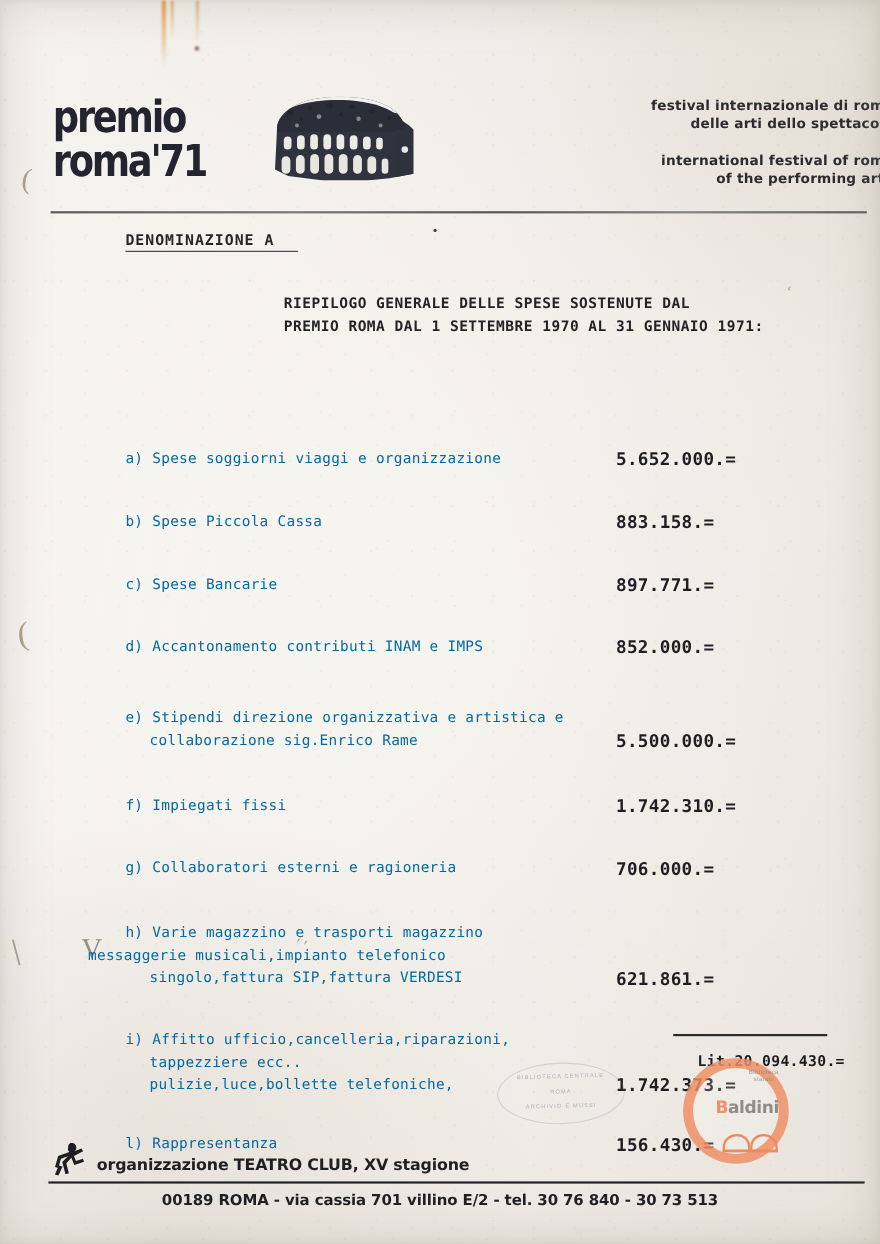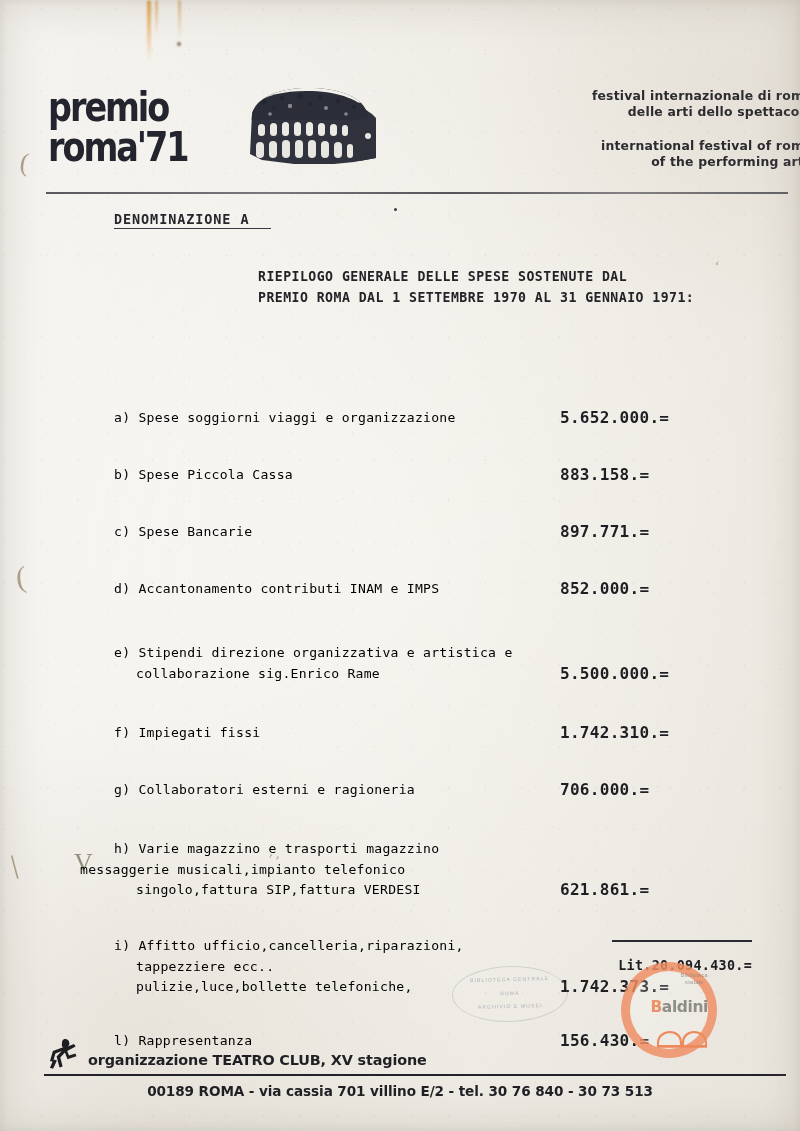--- a/index.html
+++ b/index.html
@@ -195,21 +195,21 @@
     display: block;
     min-height: 22px;
   }
   .row-lines {
     position: absolute;
     left: 114px;
     font-size: 13.1px;
     line-height: 20.5px;
     letter-spacing: .25px;
     white-space: pre;
-    color: #000000;
+    color: #0369a1;
   }
   .row-amount {
     position: absolute;
     left: 560px;
     width: 180px;
     text-align: left;
     font-size: 16px;
     line-height: 20.5px;
     letter-spacing: .3px;
     font-weight: 600;
@@ -222,21 +222,21 @@
 
   
   .total-rule {
     position: absolute;
     left: 612px; top: 940px;
     width: 140px; height: 2px;
     background: #2a2a30;
   }
   .total-amount {
     position: absolute;
-    left: 540px; top: 958px;
+    left: 556px; top: 958px;
     width: 212px;
     text-align: right;
     font-family: "DejaVu Sans Mono", "Liberation Mono", monospace;
     font-size: 13.4px;
     letter-spacing: .3px;
     font-weight: 700;
     color: #1d1d22;
     white-space: pre;
   }
 

